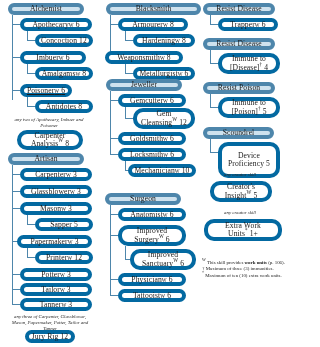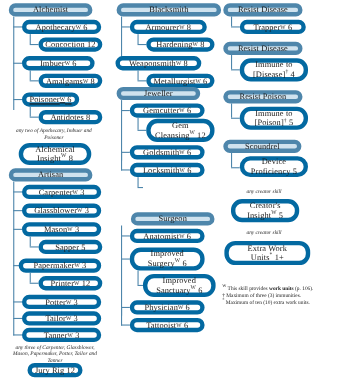--- a/index.html
+++ b/index.html
@@ -85,21 +85,21 @@
     </div>
     <div class="vline" style="left:27px;top:97px;height:9px;"></div>
     <div class="hline" style="left:27px;top:106px;width:8px;"></div>
     <div class="node" style="left:35px;top:100px;width:58px;height:13px;">
       <span>Antidotes</span>&nbsp;<span>8</span>
     </div>
 
     <div class="cap" style="left:12px;top:117px;width:74px;">any two of Apothecary, Imbuer and Poisoner</div>
 
     <div class="node two" style="left:17px;top:130px;width:66px;height:20px;">
-      <div><span>Alchemical Insight</span><sup>W</sup>&nbsp;<span>8</span></div>
+      <div><span>Carpenter Analysis</span><sup>W</sup>&nbsp;<span>8</span></div>
     </div>
 
     <div class="node root" style="left:8px;top:153px;width:76px;height:12px;">
       <span>Artisan</span>
     </div>
     <div class="vline" style="left:12px;top:165px;height:124px;"></div>
 
     <div class="hline" style="left:12px;top:174px;width:8px;"></div>
     <div class="node" style="left:20px;top:168px;width:72px;height:13px;">
       <span>Carpenter</span><sup>W</sup>&nbsp;<span>3</span>
@@ -200,22 +200,25 @@
       <span>Goldsmith</span><sup>W</sup>&nbsp;<span>6</span>
     </div>
 
     <div class="hline" style="left:12px;top:154px;width:8px;"></div>
     <div class="vline" style="left:12px;top:138px;height:17px;"></div>
     <div class="node" style="left:20px;top:148px;width:68px;height:13px;">
       <span>Locksmith</span><sup>W</sup>&nbsp;<span>6</span>
     </div>
     <div class="vline" style="left:27px;top:161px;height:9px;"></div>
     <div class="hline" style="left:27px;top:170px;width:5px;"></div>
-
-    <div class="node root" style="left:21px;top:193px;width:76px;height:12px;">
+    <div class="node" style="left:30px;top:164px;width:68px;height:13px;">
+      <span>Mechanician</span><sup>W</sup>&nbsp;<span>10</span>
+    </div>
+
+    <div class="node root" style="left:7px;top:193px;width:76px;height:12px;">
       <span>Surgeon</span>
     </div>
     <div class="vline" style="left:12px;top:205px;height:82px;"></div>
 
     <div class="hline" style="left:12px;top:214px;width:8px;"></div>
     <div class="node" style="left:20px;top:208px;width:68px;height:13px;">
       <span>Anatomist</span><sup>W</sup>&nbsp;<span>6</span>
     </div>
 
     <div class="hline" style="left:12px;top:235px;width:8px;"></div>
@@ -267,21 +270,21 @@
     <div class="hline" style="left:12px;top:107px;width:8px;"></div>
     <div class="node two" style="left:20px;top:97px;width:62px;height:21px;">
       <div><span>Immune to [Poison]</span><sup>†</sup>&nbsp;<span>5</span></div>
     </div>
 
     <div class="node root" style="left:5px;top:127px;width:71px;height:12px;align-items:center;">
       <span>Scoundrel</span>
     </div>
     <div class="vline" style="left:12px;top:139px;height:13px;"></div>
     <div class="hline" style="left:12px;top:152px;width:8px;"></div>
-    <div class="node two" style="left:20px;top:142px;width:62px;height:19px;justify-content:flex-end;">
+    <div class="node two" style="left:20px;top:142px;width:62px;height:36px;justify-content:flex-end;">
       <div><span></span><span>Device Proficiency</span>&nbsp;<span>5</span></div>
     </div>
 
     <div class="cap" style="left:10px;top:172px;width:64px;">any creator skill</div>
     <div class="node two" style="left:12px;top:181px;width:62px;height:21px;">
       <div><span>Creator's Insight</span><sup>W</sup>&nbsp;<span>5</span></div>
     </div>
 
     <div class="cap" style="left:10px;top:210px;width:64px;">any creator skill</div>
     <div class="node two" style="left:6px;top:219px;width:78px;height:22px;">

